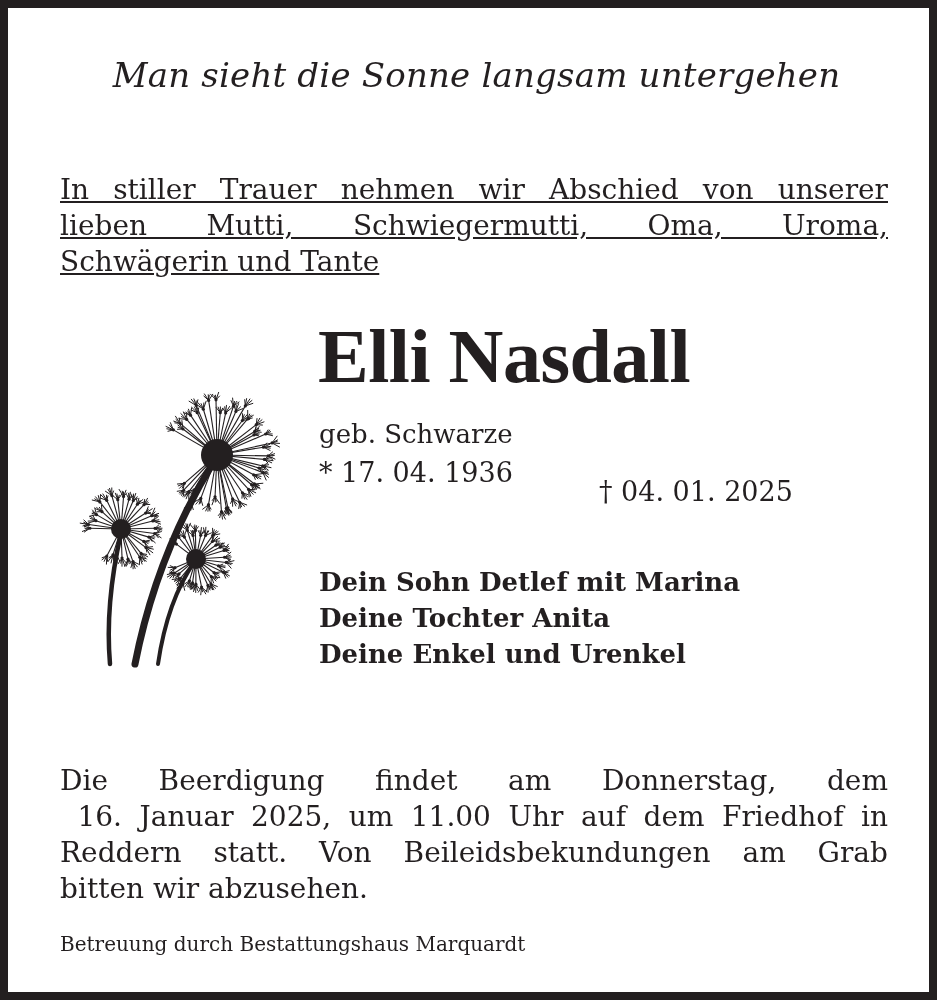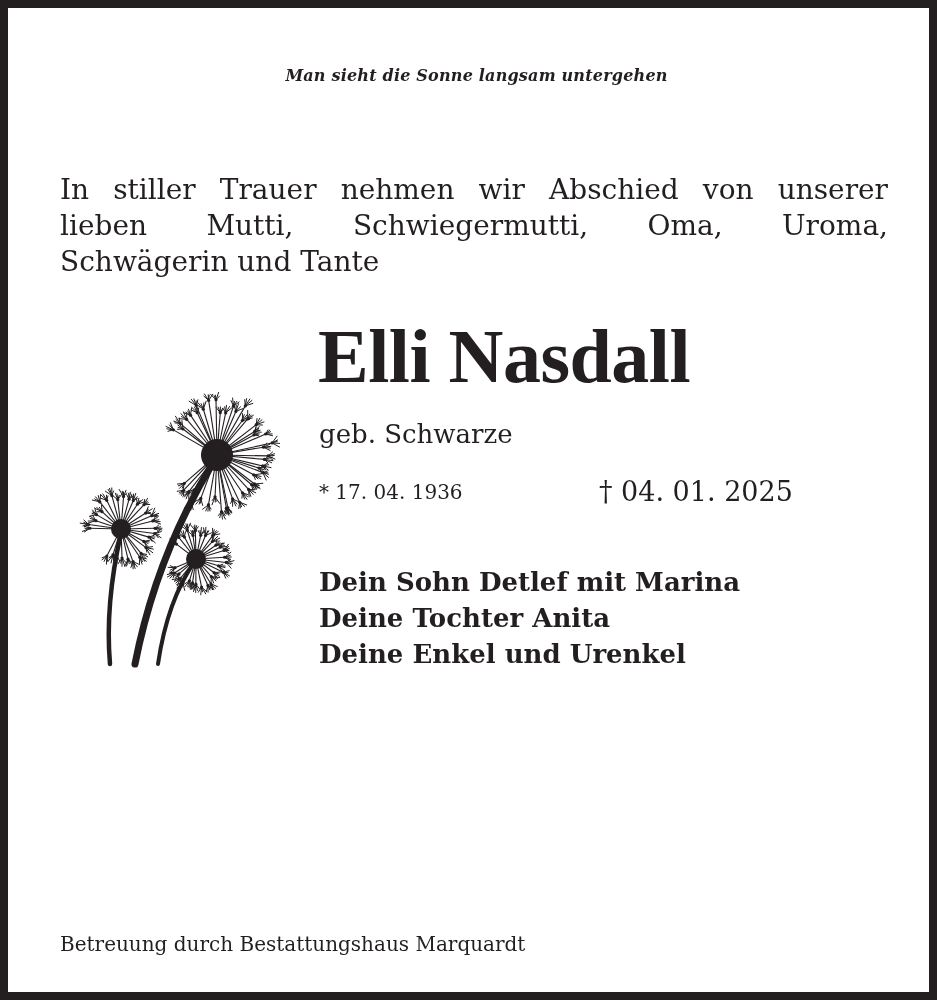--- a/index.html
+++ b/index.html
@@ -8,45 +8,45 @@
 
     .frame {
       position: absolute; left: 0; top: 0; width: 937px; height: 1000px;
       border: 8px solid #231f20; background: #ffffff;
     }
 
     .quote {
       position: absolute; left: 8px; top: 50px; width: 921px;
       text-align: center;
       font-family: "DejaVu Serif", "Liberation Serif", serif;
-      font-style: italic; font-weight: bold;
-      font-size: 16px; line-height: 35px; letter-spacing: 0.2px;
+      font-style: italic; font-weight: normal;
+      font-size: 34px; line-height: 35px; letter-spacing: 0.2px;
     }
     .quote span { display: block; }
 
     .intro {
       position: absolute; left: 52px; top: 164px; width: 828px;
       font-size: 28px; line-height: 36px;
     }
-    .intro .jl { display: block; text-align: justify; text-align-last: justify; white-space: nowrap; }
+    .intro .jl { display: block; text-align: justify; text-align-last: justify; white-space: nowrap; text-decoration: underline; }
     .intro .jl.last { text-align-last: left; }
 
     .name {
       position: absolute; left: 310px; top: 300px;
       font-family: Liberation Serif, serif;
       font-weight: bold; font-size: 76px; line-height: 96px;
       letter-spacing: -0.5px; white-space: nowrap;
     }
     .maiden {
       position: absolute; left: 311px; top: 408px;
       font-size: 26px; line-height: 36px; white-space: nowrap;
     }
     .birth {
-      position: absolute; left: 311px; top: 466px;
-      font-size: 20px; line-height: 36px; white-space: nowrap;
+      position: absolute; left: 311px; top: 447px;
+      font-size: 27px; line-height: 36px; white-space: nowrap;
     }
     .death {
       position: absolute; left: 591px; top: 466px;
       font-size: 27px; line-height: 36px; white-space: nowrap;
     }
 
     .mourners {
       position: absolute; left: 311px; top: 556px;
       font-weight: bold; font-size: 26px; line-height: 36px;
     }
@@ -840,15 +840,21 @@
   <div class="maiden">geb. Schwarze</div>
   <div class="birth">* 17. 04. 1936</div>
   <div class="death">† 04. 01. 2025</div>
 
   <div class="mourners">
     <span>Dein Sohn Detlef mit Marina</span>
     <span>Deine Tochter Anita</span>
     <span>Deine Enkel und Urenkel</span>
   </div>
 
+  <div class="funeral">
+    <span class="jl">Die Beerdigung findet am Donnerstag, dem</span>
+    <span class="jl"> 16. Januar 2025, um 11.00 Uhr auf dem Friedhof in</span>
+    <span class="jl">Reddern statt. Von Beileidsbekundungen am Grab</span>
+    <span class="jl last">bitten wir abzusehen.</span>
+  </div>
 
   <div class="footer">Betreuung durch Bestattungshaus Marquardt</div>
 </div>
 
 </body></html>

